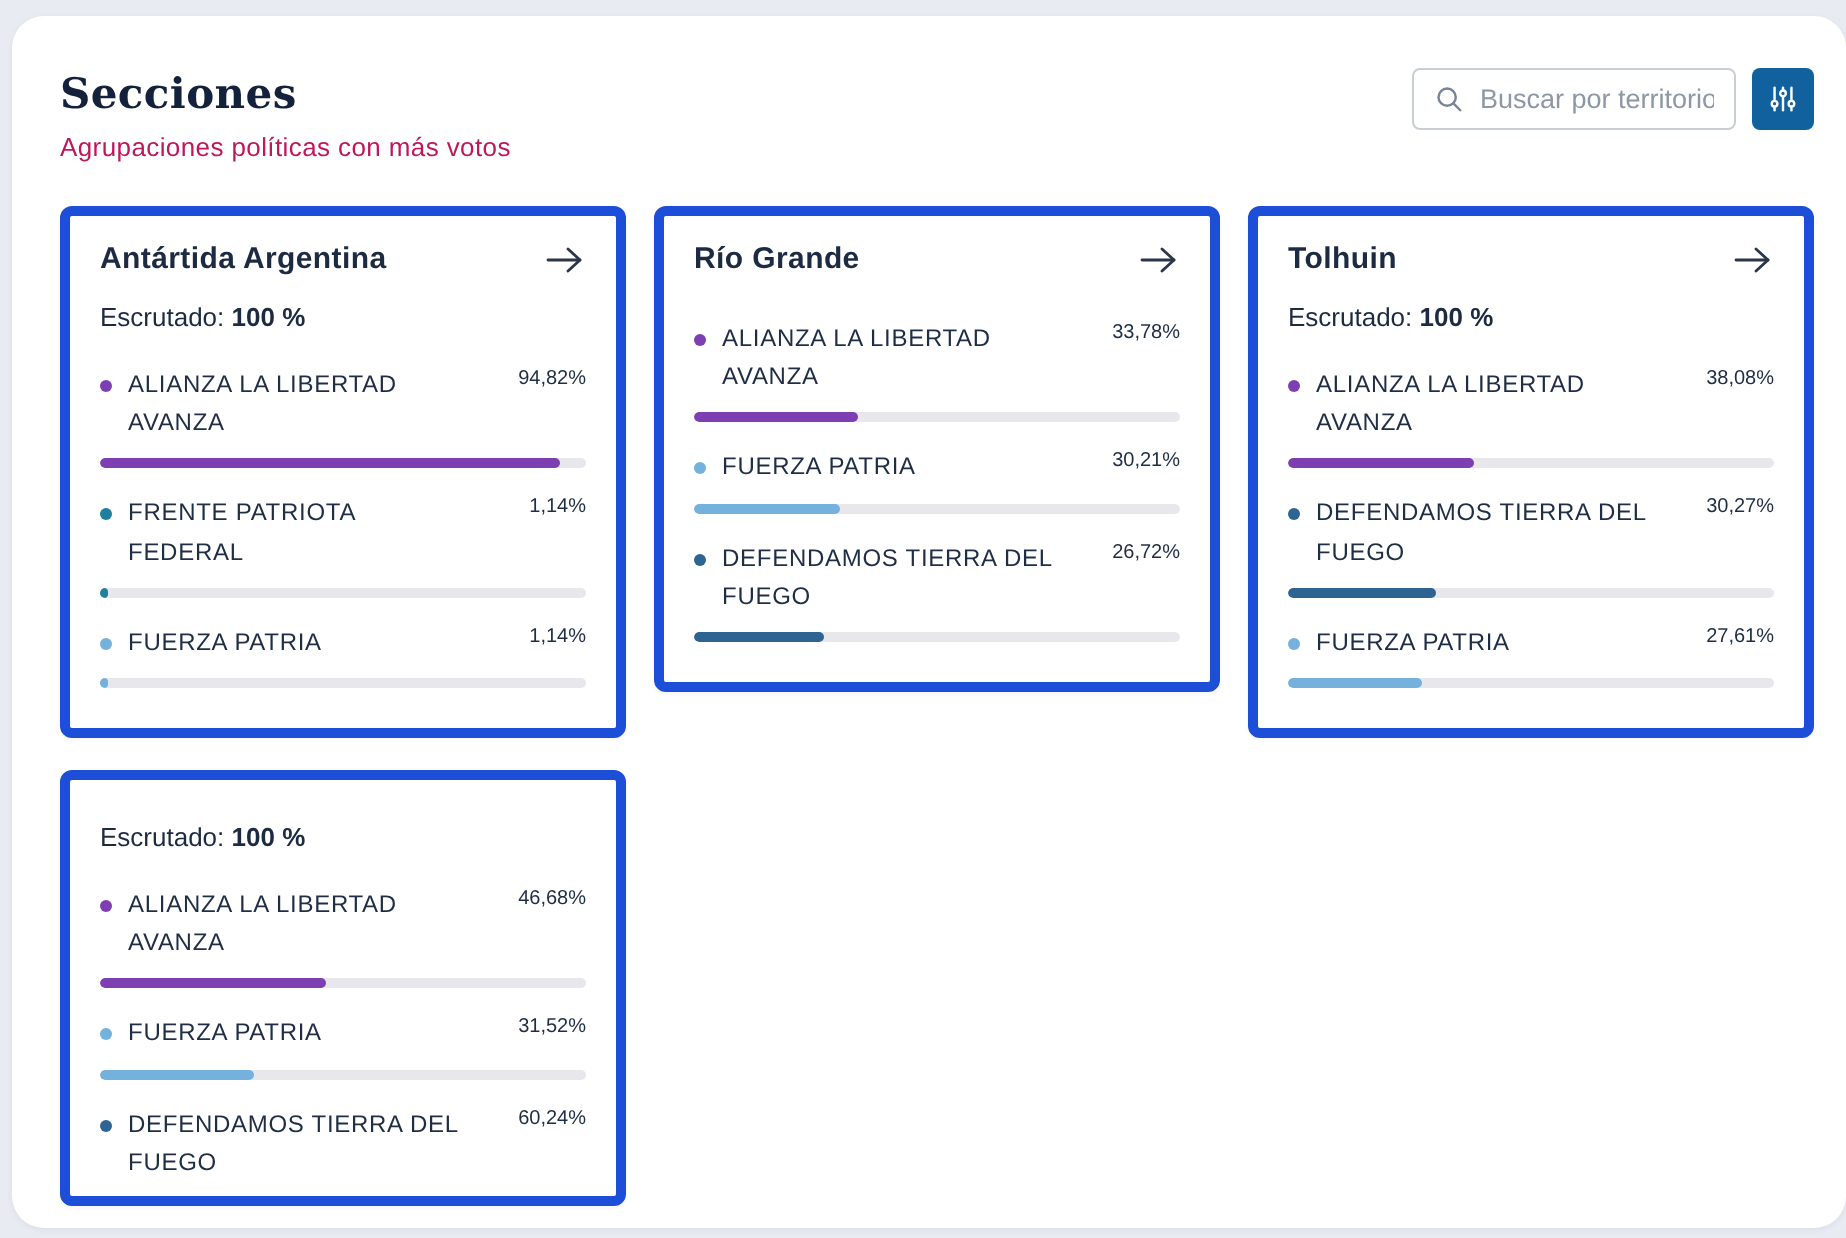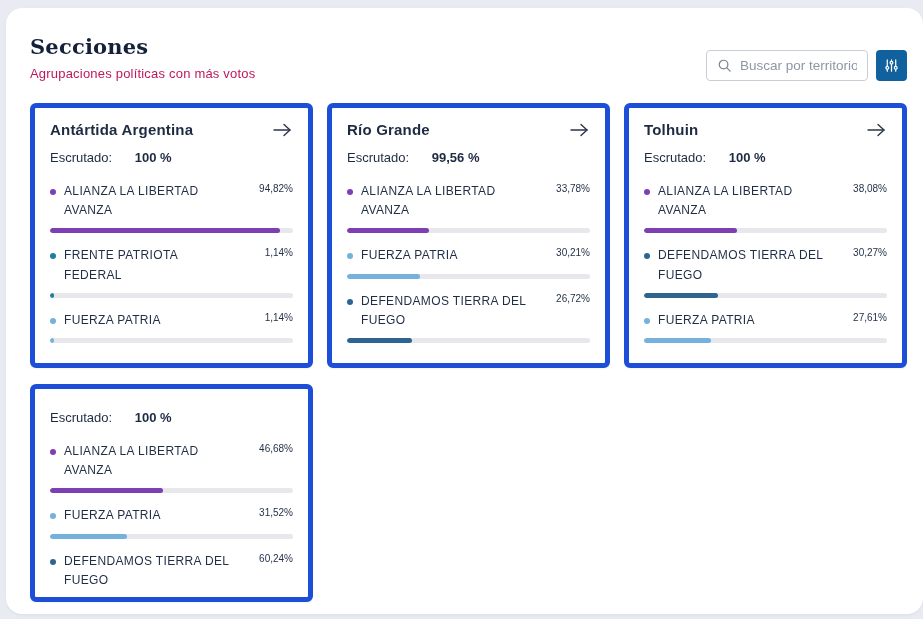--- a/index.html
+++ b/index.html
@@ -10,21 +10,21 @@
     color:#1d2b42;
   }
   .panel {
     position:absolute; left:6px; top:8px; right:0; height:606px;
     background:#ffffff;
     border-radius:16px;
     box-shadow:0 1px 3px rgba(30,40,70,.06);
     overflow:hidden;
   }
   .header {
-    display:flex; justify-content:space-between; align-items:flex-end;
+    display:flex; justify-content:space-between; align-items:flex-start;
     padding:26px 16px 6px 24px;
   }
   .page-title {
     font-family:"DejaVu Serif", serif;
     font-size:21px; font-weight:700; color:#14213b;
     letter-spacing:.2px;
   }
   .page-subtitle {
     margin-top:7px; font-size:13px; color:#be185d; letter-spacing:.2px;
   }
@@ -57,21 +57,21 @@
     background:#fff;
     border:5px solid #1d4ed8;
     border-radius:6px;
     box-shadow:0 1px 2px rgba(30,40,70,.05);
     padding:13px 15px 7px 15px;
   }
   .card-head { display:flex; justify-content:space-between; align-items:flex-start; }
   .card-title { font-size:15px; font-weight:700; color:#1d2b42; letter-spacing:.2px; }
   .card-arrow { margin-top:1px; cursor:pointer; flex:none; }
   .escrutado { margin-top:8px; font-size:13px; color:#1d2b42; }
-  .escrutado b { font-weight:700;margin-left:19px; }
+  .escrutado b { font-weight:700; }
   .party-list { margin-top:17px; }
   .party-head { display:flex; justify-content:space-between; gap:10px; }
   .party-name-wrap { display:flex; gap:8px; max-width:182px; }
   .party-dot { width:6px; height:6px; border-radius:50%; flex:none; margin-top:7px; }
   .party-name { font-size:12px; letter-spacing:.03em; line-height:1.6; color:#1f2d45; }
   .party-pct { font-size:10px; color:#1f2d45; white-space:nowrap; padding-top:1px; }
   .party-bar { height:5px; background:#e8e8ec; border-radius:3px; margin:8px 0 13px 0; overflow:hidden; }
   .party-bar-fill { height:100%; border-radius:3px; min-width:4px; }
 </style>
 </head>
@@ -169,24 +169,20 @@
   <div class="card">
     <div class="card-head">
       <div class="card-title">Río Grande</div>
       <span class="card-arrow">
         <svg width="21" height="16" viewBox="0 0 21 16" fill="none" stroke="#2b3648" stroke-width="1.4" stroke-linecap="round" stroke-linejoin="round">
           <line x1="2" y1="8" x2="18" y2="8"></line>
           <polyline points="12,2.5 18,8 12,13.5"></polyline>
         </svg>
       </span>
     </div>
-    <div class="escrutado">
-      <span>Escrutado: </span>
-      <b>99,56 %</b>
-    </div>
     <div class="party-list">
   <div>
     <div class="party-head">
       <div class="party-name-wrap">
         <span class="party-dot" style="background: rgb(125, 63, 178);"></span>
         <span class="party-name">ALIANZA LA LIBERTAD AVANZA</span>
       </div>
       <span class="party-pct">33,78%</span>
     </div>
     <div class="party-bar">

